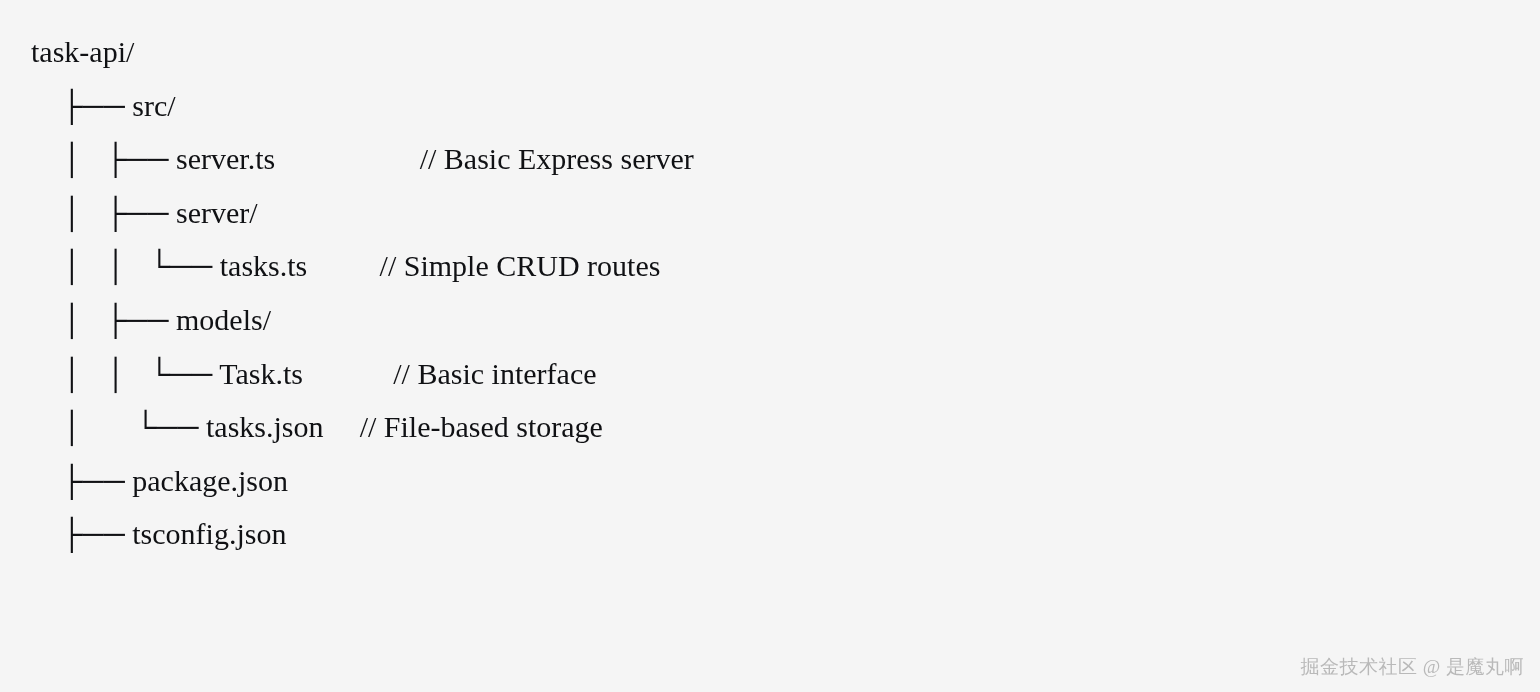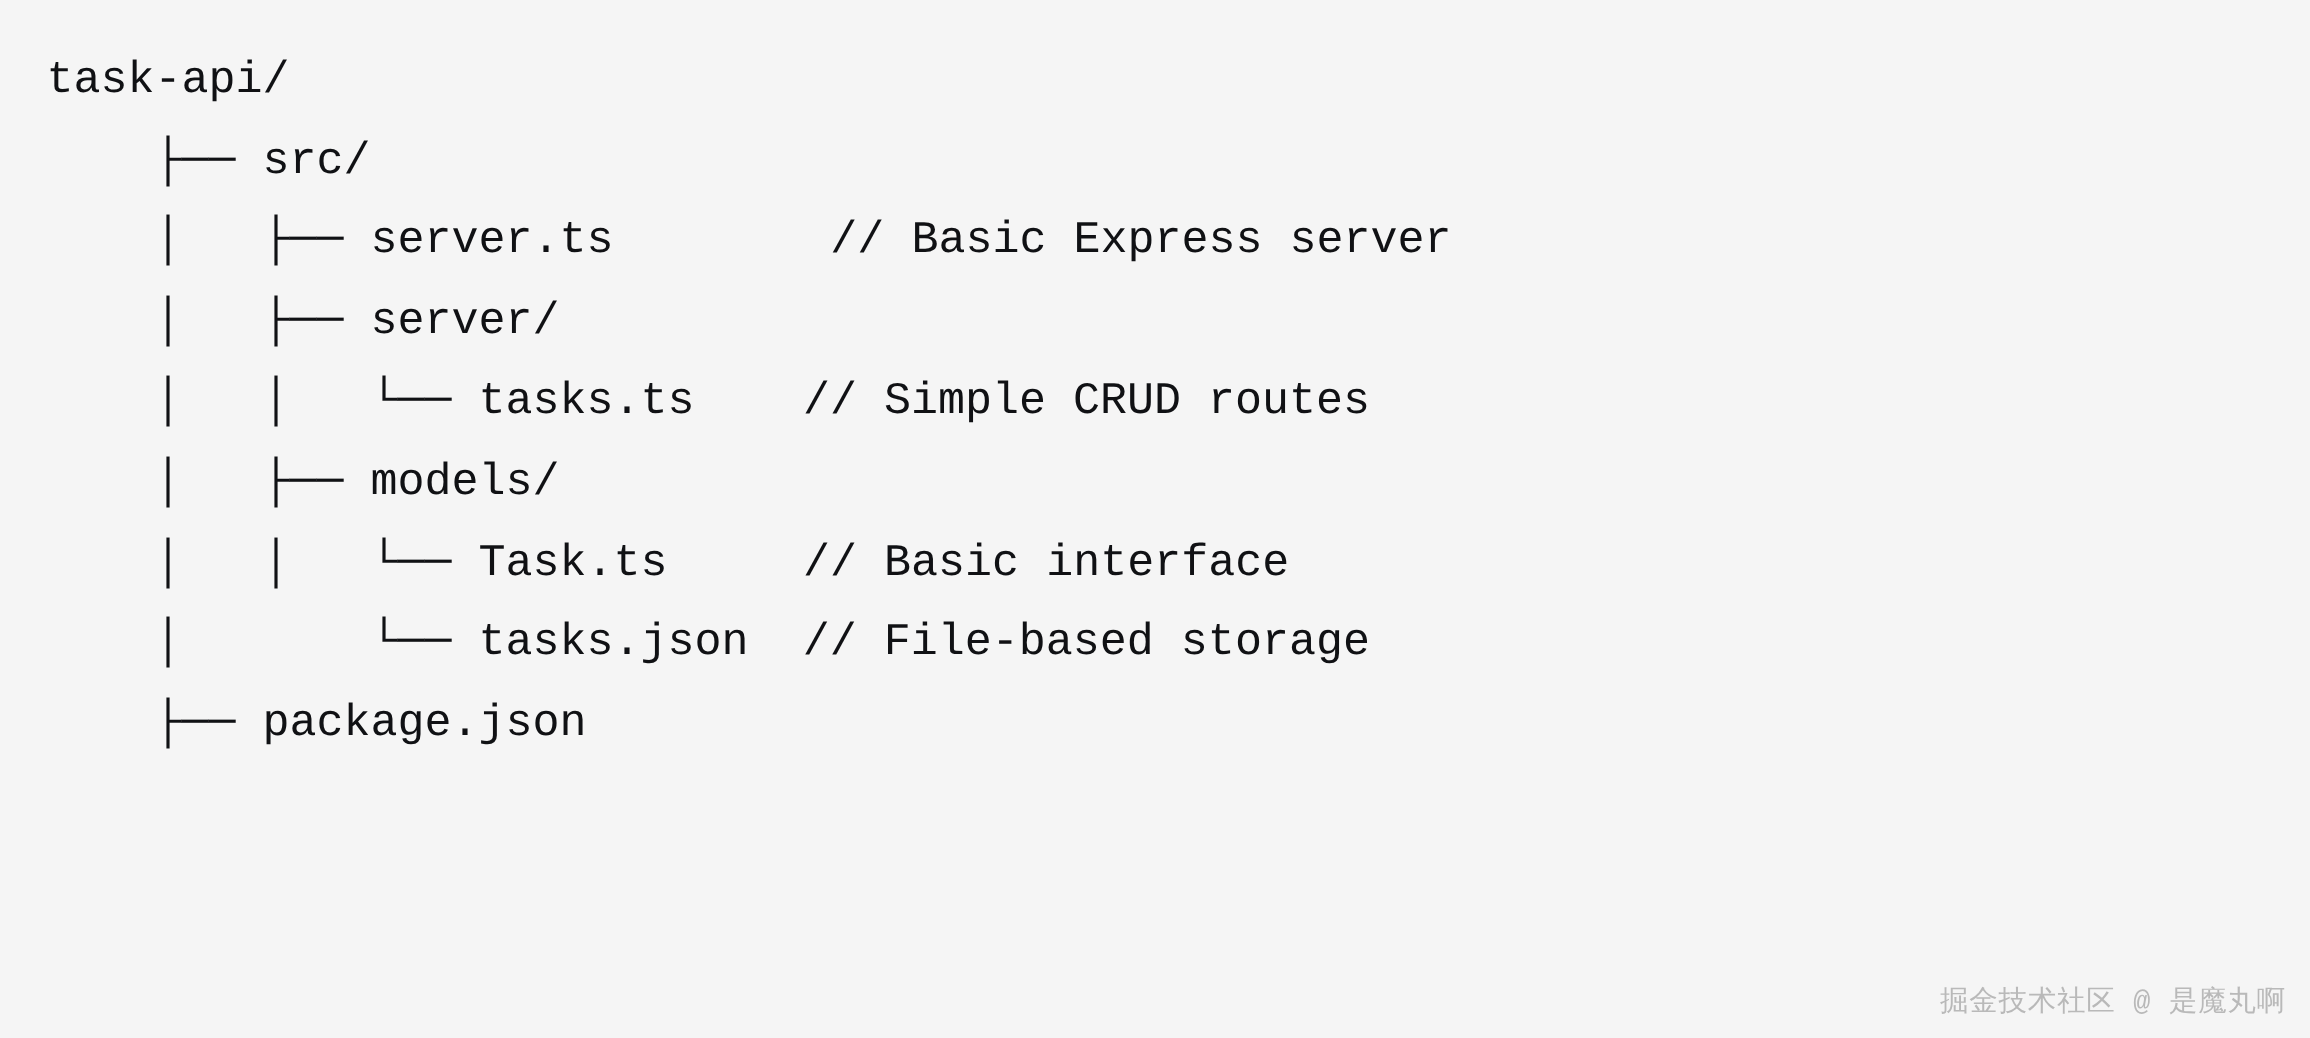--- a/index.html
+++ b/index.html
@@ -30,48 +30,49 @@
     letter-spacing: 0px;
     color: #101114;
     white-space: pre;
     font-family: "DejaVu Sans Mono", "Liberation Mono", monospace;
   }
 
   .tree-line .prefix,
   .tree-line .label,
   .tree-line .comment {
     white-space: pre;
-    font-family: Liberation Mono, monospace;
+    font-family: Liberation Serif, serif;
     font-size: 30px;
     color: #101114;
   }
 
   .tree-line .prefix {
     letter-spacing: 0;
   }
 
   #watermark {
     position: absolute;
     right: 16px;
     bottom: 12px;
-    font-family: Liberation Mono, monospace;
+    font-family: Liberation Serif, serif;
     font-size: 19px;
     color: #b9b9b9;
     white-space: pre;
     letter-spacing: 0.5px;
   }
 </style>
 </head>
 <body>
 
 <div id="tree-block">
     <div class="tree-line"><span class="prefix"></span><span class="label">task-api/</span></div>
     <div class="tree-line"><span class="prefix">    ├── </span><span class="label">src/</span></div>
     <div class="tree-line"><span class="prefix">    │   ├── </span><span class="label">server.ts</span><span class="pad">        </span><span class="comment">// Basic Express server</span></div>
     <div class="tree-line"><span class="prefix">    │   ├── </span><span class="label">server/</span></div>
     <div class="tree-line"><span class="prefix">    │   │   └── </span><span class="label">tasks.ts</span><span class="pad">    </span><span class="comment">// Simple CRUD routes</span></div>
     <div class="tree-line"><span class="prefix">    │   ├── </span><span class="label">models/</span></div>
     <div class="tree-line"><span class="prefix">    │   │   └── </span><span class="label">Task.ts</span><span class="pad">     </span><span class="comment">// Basic interface</span></div>
     <div class="tree-line"><span class="prefix">    │       └── </span><span class="label">tasks.json</span><span class="pad">  </span><span class="comment">// File-based storage</span></div>
     <div class="tree-line"><span class="prefix">    ├── </span><span class="label">package.json</span></div>
+    <div class="tree-line"><span class="prefix">    ├── </span><span class="label">tsconfig.json</span></div>
   </div>
 
 <div id="watermark">掘金技术社区 @ 是魔丸啊</div>
 
 </body></html>

